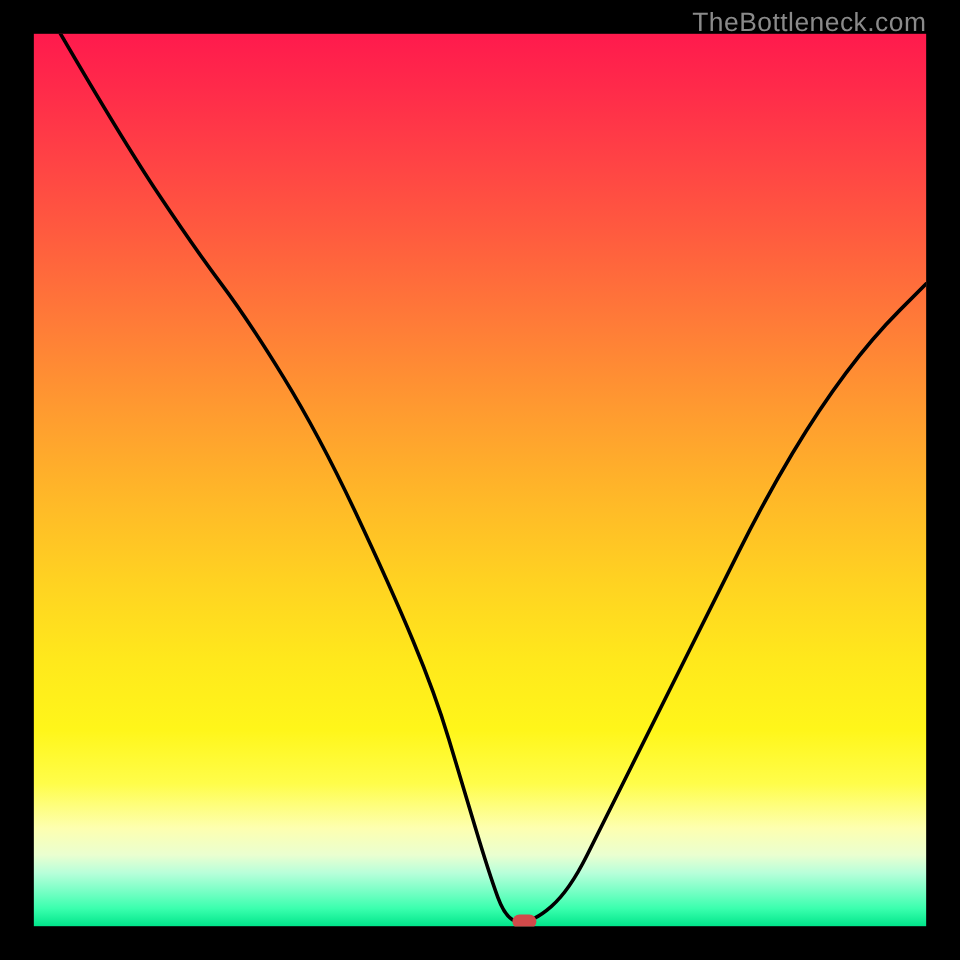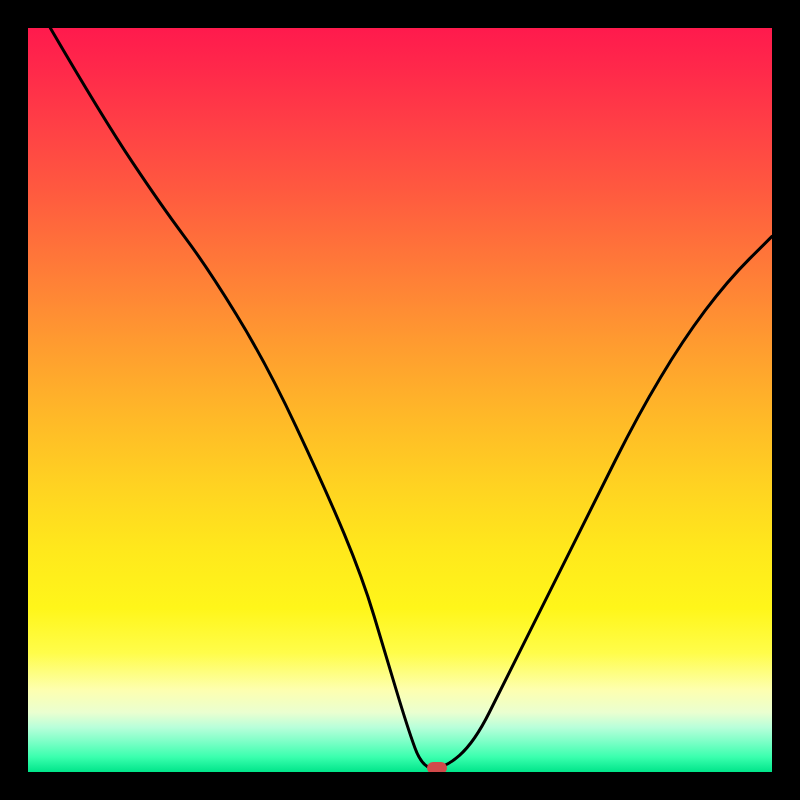--- a/index.html
+++ b/index.html
@@ -71,20 +71,21 @@
     width: 20px;
     height: 12px;
     background: #d14a4a;
     border-radius: 6px;
   }
 </style>
 </head>
 <body>
 
 <div class="frame">
+  <div class="watermark">TheBottleneck.com</div>
   <div class="plot-area">
     <div class="gradient"></div>
     <svg class="curve" width="744" height="744" viewBox="0 0 744 744" preserveAspectRatio="none">
       <path id="curve-path" fill="none" stroke-width="3" stroke-linejoin="round" stroke-linecap="round" d="M 22.32 0 Q 74.4 89.27999999999997 104.16 133.91999999999996 Q 133.92 178.55999999999995 156.24 208.31999999999996 Q 178.56 238.07999999999998 208.32 286.43999999999994 Q 238.08 334.79999999999995 267.84000000000003 398.03999999999996 Q 297.6 461.28 316.20000000000005 505.91999999999996 Q 334.8 550.56 345.96000000000004 587.76 Q 357.12 624.96 368.28 662.1600000000001 Q 379.44 699.36 386.88 719.8199999999999 Q 394.32 740.28 405.48 740.28 Q 416.64000000000004 740.28 431.52 727.26 Q 446.4 714.24 461.28 684.48 Q 476.16 654.72 498.48 610.08 Q 520.8 565.44 543.12 520.8000000000001 Q 565.44 476.16 587.76 431.52 Q 610.0799999999999 386.88 632.4 349.68 Q 654.72 312.48 677.04 282.72 Q 699.36 252.95999999999998 721.6800000000001 230.64000000000001 L 744 208.32000000000005" stroke="#000000"></path>
     </svg>
     <div class="marker" id="marker" style="left: 399.2px; top: 734.28px; background: rgb(209, 74, 74);"></div>
   </div>
 </div>
 
 </body></html>

